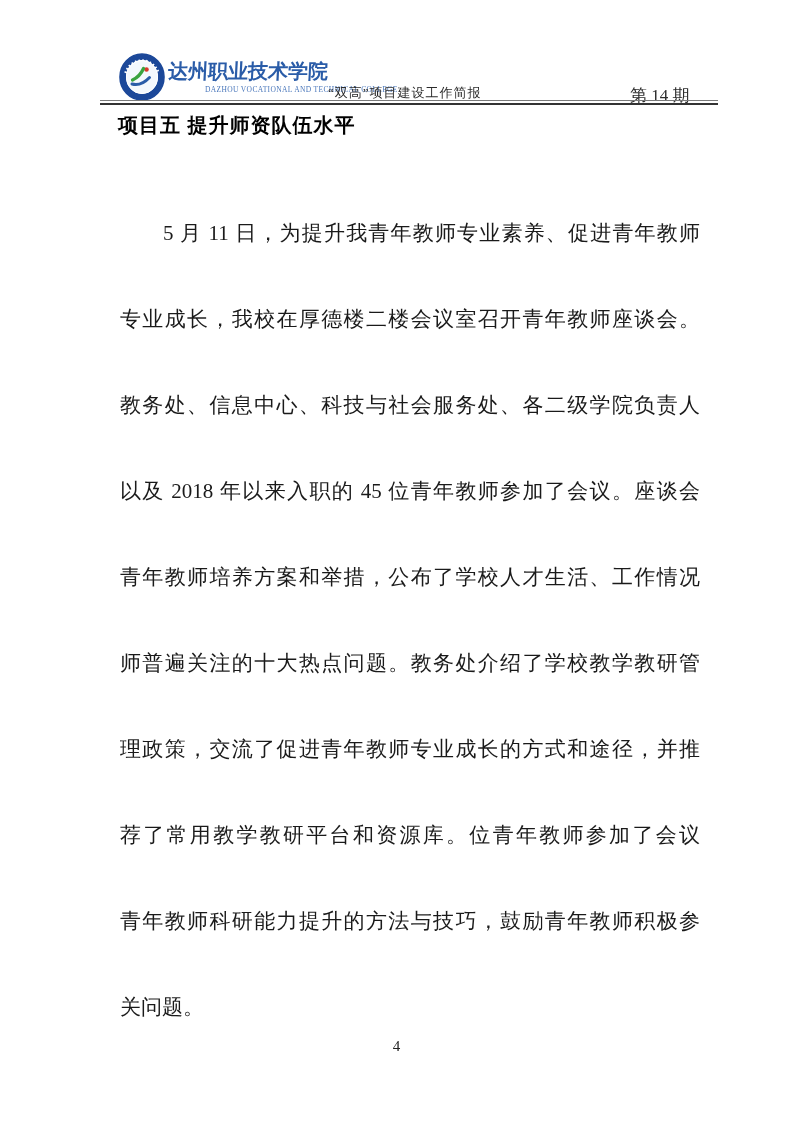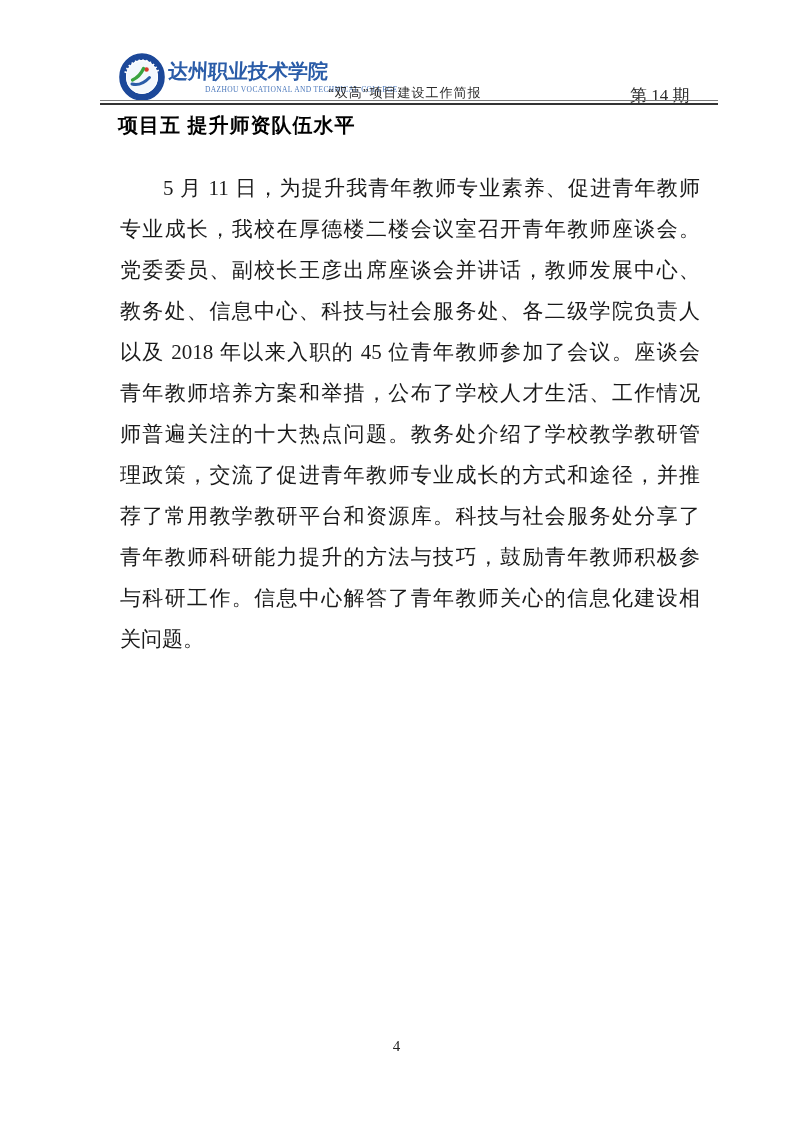--- a/index.html
+++ b/index.html
@@ -61,20 +61,21 @@
   }
   .article-body{
     position:absolute;left:120px;top:168px;width:580px;
     font-size:21px;line-height:41px;color:var(--ink);
   }
   .para-line{
     height:41px;
     text-align:justify;
     text-align-last:justify;
     overflow:hidden;
+    margin-top:45px;
   }
   .para-line.first-line{text-indent:43px;}
   .para-line.last-line{text-align:right;text-align-last:left;}
   
   .page-number{
     position:absolute;left:0;top:1038px;width:100%;
     text-align:center;font-size:15px;color:#222;
   }
 </style>
 </head>
@@ -102,27 +103,25 @@
 
   <div class="issue">第 14 期</div>
 
   <div class="header-rule"></div>
 
   <div class="article-title">项目五 提升师资队伍水平</div>
 
   <div class="article-body">
       <div class="para-line first-line">5 月 11 日，为提升我青年教师专业素养、促进青年教师</div>
       <div class="para-line">专业成长，我校在厚德楼二楼会议室召开青年教师座谈会。</div>
-      <div class="para-line">党委委员、副校长王彦出席座谈会并讲话，教师发展中心、</div>
       <div class="para-line">教务处、信息中心、科技与社会服务处、各二级学院负责人</div>
       <div class="para-line">以及 2018 年以来入职的 45 位青年教师参加了会议。座谈会</div>
       <div class="para-line">青年教师培养方案和举措，公布了学校人才生活、工作情况</div>
       <div class="para-line">师普遍关注的十大热点问题。教务处介绍了学校教学教研管</div>
       <div class="para-line">理政策，交流了促进青年教师专业成长的方式和途径，并推</div>
-      <div class="para-line">荐了常用教学教研平台和资源库。科技与社会服务处分享了</div>
+      <div class="para-line">荐了常用教学教研平台和资源库。位青年教师参加了会议</div>
       <div class="para-line">青年教师科研能力提升的方法与技巧，鼓励青年教师积极参</div>
-      <div class="para-line">与科研工作。信息中心解答了青年教师关心的信息化建设相</div>
       <div class="para-line last-line">关问题。</div>
     </div>
 
   <div class="page-number">4</div>
 
 </div>
 
 </body></html>

